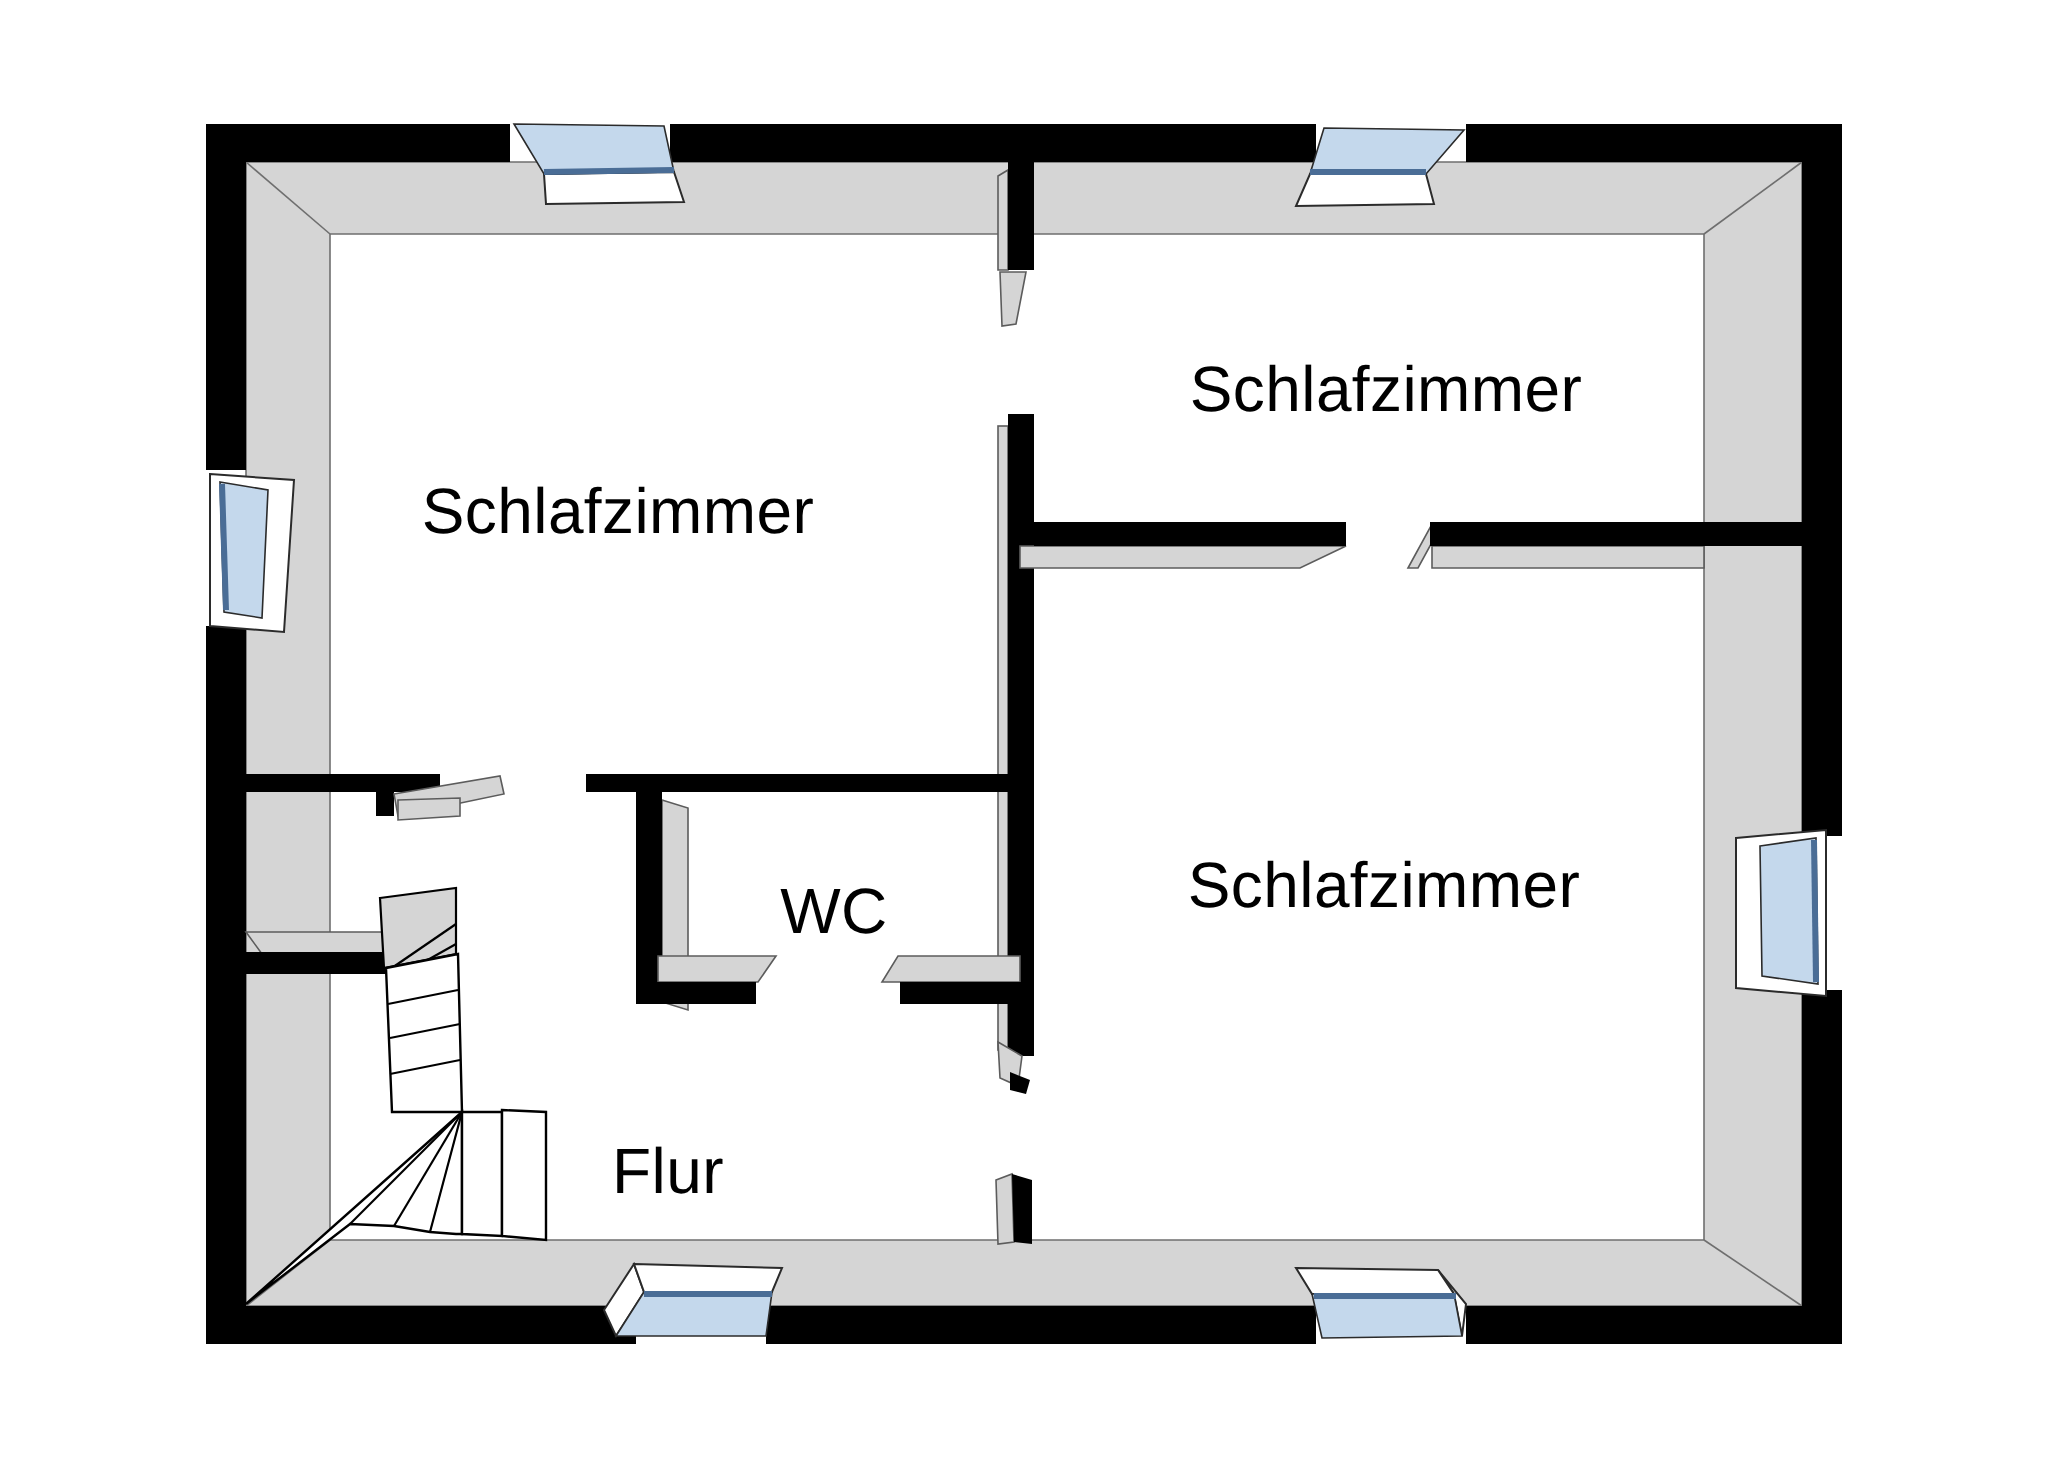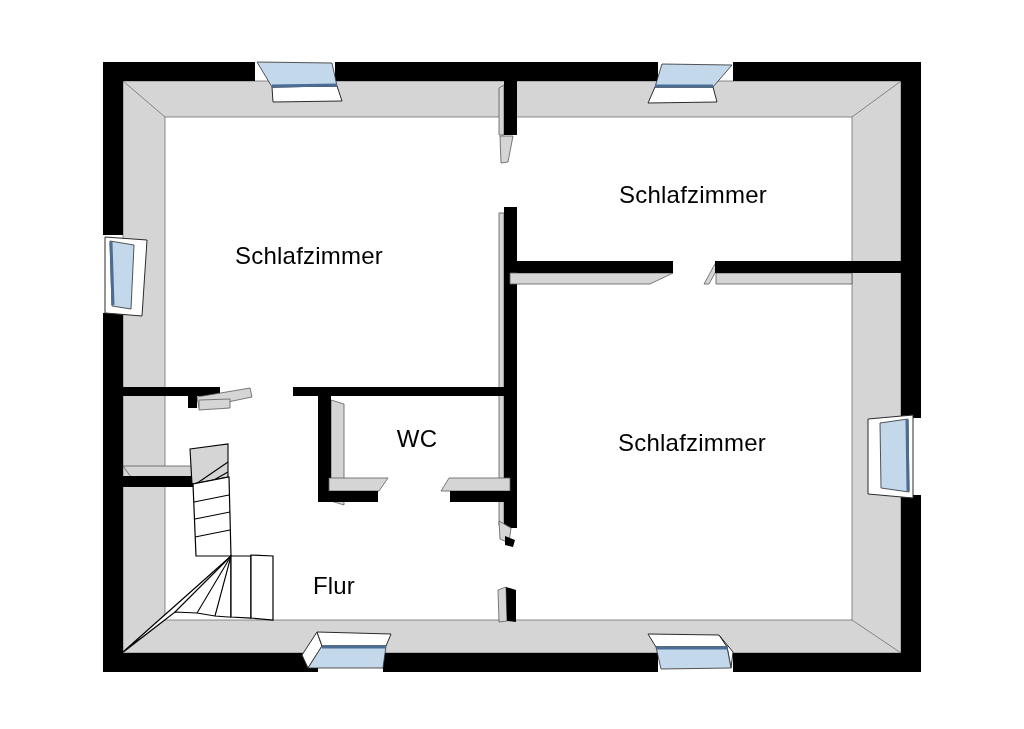--- a/index.html
+++ b/index.html
@@ -17,21 +17,21 @@
   .seam{stroke:#6f6f6f;stroke-width:.8;}
   .frame{fill:#ffffff;stroke:#2b2b2b;stroke-width:1;}
   .glass{fill:var(--window-glass,#c4d8ec);stroke:#2b2b2b;stroke-width:.8;}
   .glassedge{stroke:var(--window-glass-edge,#4a6d96);stroke-width:3;fill:none;stroke-linecap:butt;}
   .step{fill:#ffffff;stroke:#000000;stroke-width:1.2;}
   .stepline{stroke:#000000;stroke-width:1.1;}
   .landing{fill:var(--wall-face,#d5d5d5);stroke:#000;stroke-width:1.1;}
   .room-label{
     position:absolute;
     transform:translate(-50%,-50%);
-    font-size:24px;
+    font-size:32px;
     color:#000;
     white-space:nowrap;
     letter-spacing:0.2px;
   }
 </style>
 </head>
 <body>
 
 <div class="canvas">
   <svg class="plan-svg" width="1024" height="729" viewBox="0 0 1024 729">
@@ -145,15 +145,15 @@
         <polygon class="frame" points="648,634 719,635 727,647 656,647"></polygon>
         <polygon class="glass" points="656,647 727,647 731,668 661,669"></polygon>
         <line class="glassedge" x1="657" y1="648" x2="728" y2="648"></line>
       </g>
     </g>
   </svg>
 
   <div class="room-label" style="left:309px;top:256px;">Schlafzimmer</div>
   <div class="room-label" style="left:693px;top:195px;">Schlafzimmer</div>
   <div class="room-label" style="left:692px;top:443px;">Schlafzimmer</div>
-  <div class="room-label" style="left:417px;top:439px;">WC</div>
+  <div class="room-label" style="left:417px;top:456px;">WC</div>
   <div class="room-label" style="left:334px;top:586px;">Flur</div>
 </div>
 
 </body></html>

